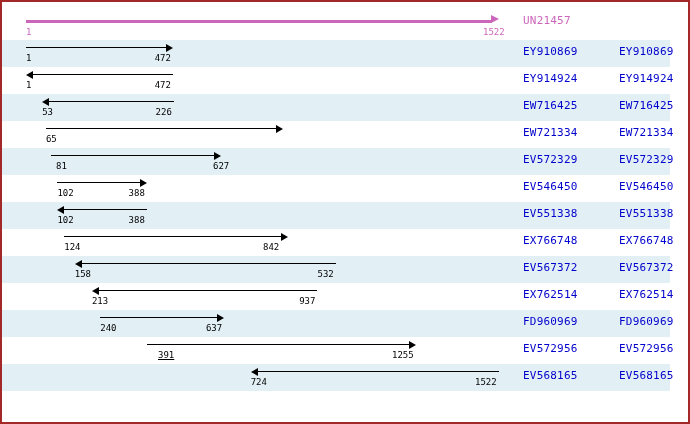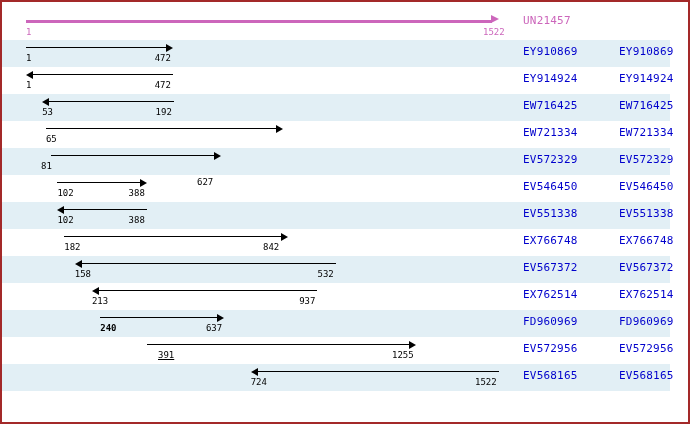--- a/index.html
+++ b/index.html
@@ -135,37 +135,37 @@
         <div class="arrow-head left" style="left: 24px;"></div>
         <div class="coord" style="left: 24px;">1</div>
         <div class="coord" style="left: 152.683px;">472</div>
         <div class="acc col1">EY914924</div>
         <div class="acc col2">EY914924</div>
       </div>
       <div class="row shaded">
         <div class="hsp" style="left: 46.16px; width: 125.456px;"></div>
         <div class="arrow-head left" style="left: 40.16px;"></div>
         <div class="coord" style="left: 40.16px;">53</div>
-        <div class="coord" style="left: 153.616px;">192</div>
+        <div class="coord" style="left: 153.616px;">226</div>
         <div class="acc col1">EW716425</div>
         <div class="acc col2">EW716425</div>
       </div>
       <div class="row">
         <div class="hsp" style="left: 43.8893px; width: 230.807px;"></div>
         <div class="arrow-head right" style="left: 273.696px;"></div>
         <div class="coord" style="left: 43.8893px;">65</div>
         <div class="coord" style="left: 262.696px; margin-top: 29px;">826</div>
         <div class="acc col1">EW721334</div>
         <div class="acc col2">EW721334</div>
       </div>
       <div class="row shaded">
         <div class="hsp" style="left: 48.8616px; width: 163.991px;"></div>
         <div class="arrow-head right" style="left: 211.853px;"></div>
-        <div class="coord" style="left: 39px;">81</div>
-        <div class="coord" style="left: 195px; margin-top: 16px;">627</div>
+        <div class="coord" style="left: 54px;">81</div>
+        <div class="coord" style="left: 211px;">627</div>
         <div class="acc col1">EV572329</div>
         <div class="acc col2">EV572329</div>
       </div>
       <div class="row">
         <div class="hsp" style="left: 55.3878px; width: 83.191px;"></div>
         <div class="arrow-head right" style="left: 137.579px;"></div>
         <div class="coord" style="left: 55.3878px;">102</div>
         <div class="coord" style="left: 126.579px;">388</div>
         <div class="acc col1">EV546450</div>
         <div class="acc col2">EV546450</div>
@@ -174,21 +174,21 @@
         <div class="hsp" style="left: 61.3878px; width: 83.191px;"></div>
         <div class="arrow-head left" style="left: 55.3878px;"></div>
         <div class="coord" style="left: 55.3878px;">102</div>
         <div class="coord" style="left: 126.579px;">388</div>
         <div class="acc col1">EV551338</div>
         <div class="acc col2">EV551338</div>
       </div>
       <div class="row">
         <div class="hsp" style="left: 62.2247px; width: 217.444px;"></div>
         <div class="arrow-head right" style="left: 278.668px;"></div>
-        <div class="coord" style="left: 62.2247px;">182</div>
+        <div class="coord" style="left: 62.2247px;">124</div>
         <div class="coord" style="left: 261px;">842</div>
         <div class="acc col1">EX766748</div>
         <div class="acc col2">EX766748</div>
       </div>
       <div class="row shaded">
         <div class="hsp" style="left: 78.7909px; width: 254.736px;"></div>
         <div class="arrow-head left" style="left: 72.7909px;"></div>
         <div class="coord" style="left: 72.7909px;">158</div>
         <div class="coord" style="left: 315.527px;">532</div>
         <div class="acc col1">EV567372</div>
@@ -198,21 +198,21 @@
         <div class="hsp" style="left: 95.8832px; width: 219.308px;"></div>
         <div class="arrow-head left" style="left: 89.8832px;"></div>
         <div class="coord" style="left: 89.8832px;">213</div>
         <div class="coord" style="left: 297.191px;">937</div>
         <div class="acc col1">EX762514</div>
         <div class="acc col2">EX762514</div>
       </div>
       <div class="row shaded">
         <div class="hsp" style="left: 98.274px; width: 117.686px;"></div>
         <div class="arrow-head right" style="left: 214.96px;"></div>
-        <div class="coord" style="left: 98.274px; font-weight: bold;">240</div>
+        <div class="coord" style="left: 98.274px;">240</div>
         <div class="coord" style="left: 203.96px;">637</div>
         <div class="acc col1">FD960969</div>
         <div class="acc col2">FD960969</div>
       </div>
       <div class="row">
         <div class="hsp" style="left: 145.2px; width: 262.816px;"></div>
         <div class="arrow-head right" style="left: 407.016px;"></div>
         <div class="coord" style="left: 156px; text-decoration: underline;">391</div>
         <div class="coord" style="left: 390.016px; text-align: center;">1255</div>
         <div class="acc col1">EV572956</div>

